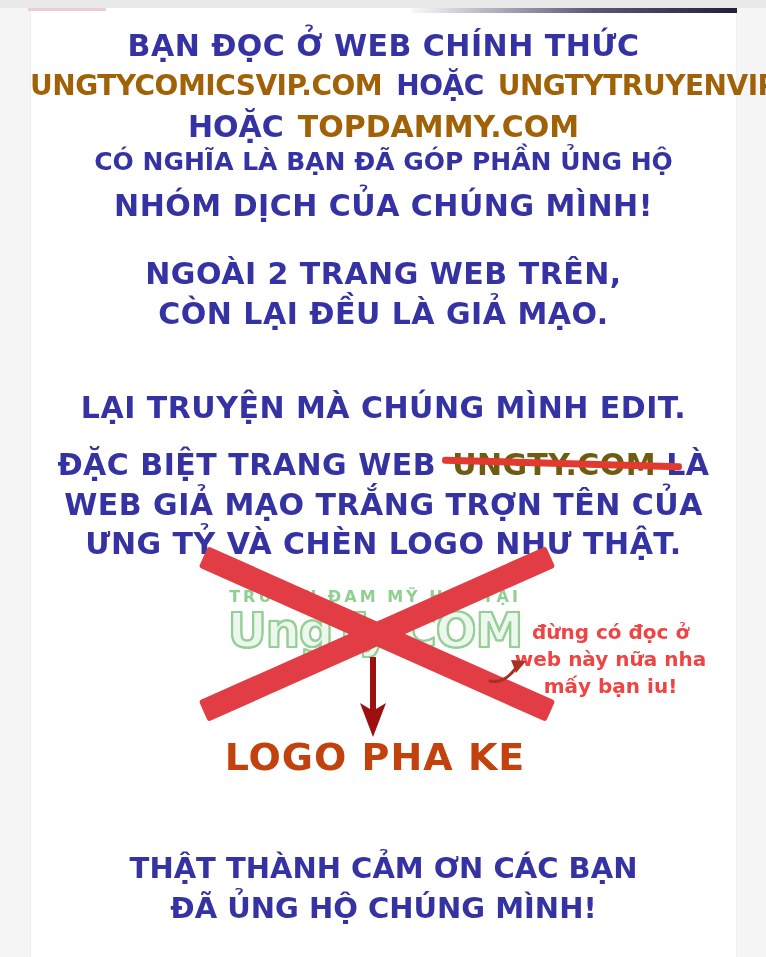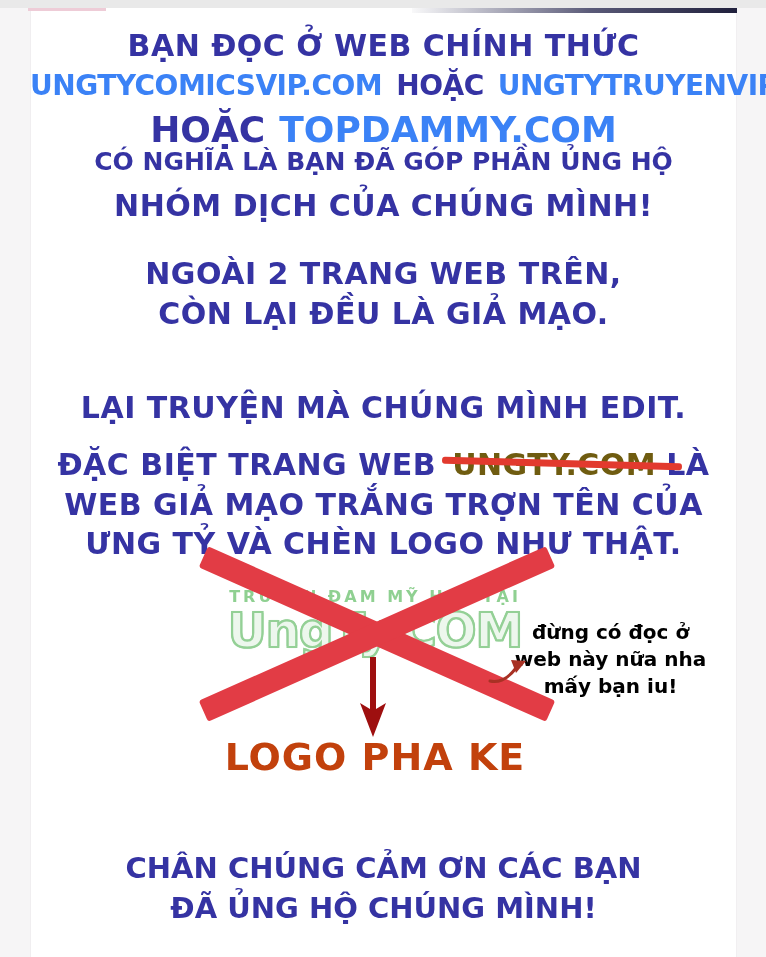--- a/index.html
+++ b/index.html
@@ -10,26 +10,26 @@
   }
   .margin-strip { position:absolute; top:0; height:100%; background:#f6f5f6; }
   .margin-strip.left  { left:0; width:30px; border-right:1px solid #f0eef0; }
   .margin-strip.right { right:0; width:29px; border-left:1px solid #f1eff1; }
   .top-navy { position:absolute; top:0; left:412px; width:325px; height:5px;
     background:linear-gradient(90deg, rgba(45,45,75,0.03), #5a5a78 55%, #20203c); }
   .top-pink { position:absolute; top:0; left:28px; width:78px; height:3px; background:#eeccd7; }
 
   .line { position:absolute; left:30px; width:707px; text-align:center; white-space:nowrap; }
   .blue  { color:#3533a3; }
-  .red   { color:#3b82f6; }
+  .red   { color:#a16207; }
   .fs30  { font-size:30px; letter-spacing:0.5px; }
 
   .intro-1 { top:20px;  }
   .intro-2 { top:61px;  font-size:28px; letter-spacing:-0.5px; }
-  .intro-3 { top:101px; font-size:36px; }
+  .intro-3 { top:101px; font-size:30px; }
   .intro-4 { top:139px; font-size:25px; letter-spacing:0; }
   .intro-5 { top:180px; }
   .warn-1  { top:248px; }
   .warn-2  { top:288px; }
   .det-1   { top:357px; }
   .det-2   { top:382px; }
   .det-3   { top:439px; }
   .det-4   { top:479px; }
   .det-5   { top:518px; }
   .thanks-1{ top:843px; font-size:29px; }
@@ -52,21 +52,21 @@
     -webkit-text-stroke:2px #94d096;
     text-shadow:1px 1px 0 #94d096, -1px -1px 0 #94d096, 1px -1px 0 #94d096, -1px 1px 0 #94d096, 0 0 2px #94d096; }
 
   .x-mark { position:absolute; left:206px; top:546px; width:342px; height:160px; }
   .x-bar  { position:absolute; left:50%; top:50%; width:380px; height:23px;
     background:#e23c45; border-radius:3px; }
   .x-bar.a { transform:translate(-50%,-50%) rotate(24deg); }
   .x-bar.b { transform:translate(-50%,-50%) rotate(-24deg); }
 
   .note { position:absolute; left:508px; top:611px; width:205px; text-align:center;
-    color:#000000; font-size:20px; line-height:27px; white-space:nowrap; }
+    color:#ef4444; font-size:20px; line-height:27px; white-space:nowrap; }
 
   .curved-arrow { position:absolute; left:486px; top:644px; }
   .down-arrow   { position:absolute; left:358px; top:649px; }
 
   .logo-caption { position:absolute; left:150px; width:450px; top:727px; text-align:center;
     font-size:38px; letter-spacing:1px; color:#c2410c; white-space:nowrap; }
 </style>
 </head>
 <body>
 
@@ -114,16 +114,16 @@
     <path d="M4,29 Q18,32 30,16" fill="none" stroke="#a83124" stroke-width="3" stroke-linecap="round"></path>
     <polygon points="25,8 40,9 30,21" fill="#a83124"></polygon>
   </svg>
 
   <svg class="down-arrow" width="30" height="82" viewBox="0 0 30 82">
     <path d="M12,0 L18,0 L18,52 L28,46 L15,80 L2,46 L12,52 Z" fill="#9e0f0f"></path>
   </svg>
 
   <div class="logo-caption">LOGO PHA KE</div>
 
-  <div class="line blue thanks-1">CHÂN CHÚNG CẢM ƠN CÁC BẠN</div>
+  <div class="line blue thanks-1">THẬT THÀNH CẢM ƠN CÁC BẠN</div>
   <div class="line blue thanks-2">ĐÃ ỦNG HỘ CHÚNG MÌNH!</div>
 
 </div>
 
 </body></html>

